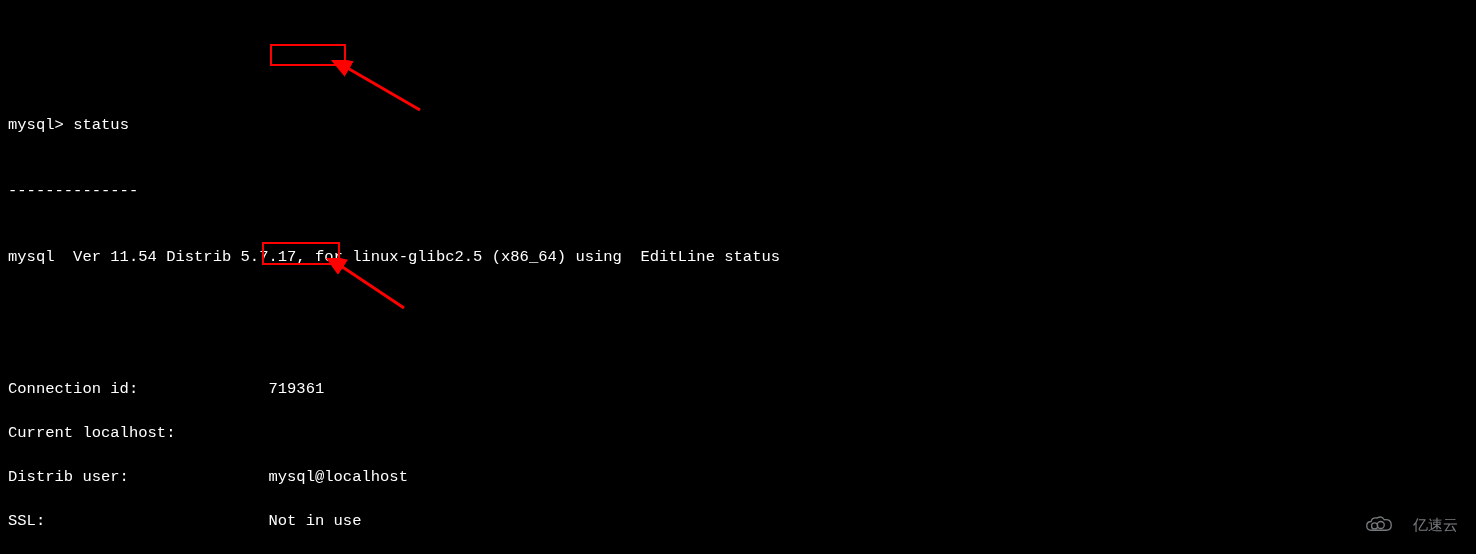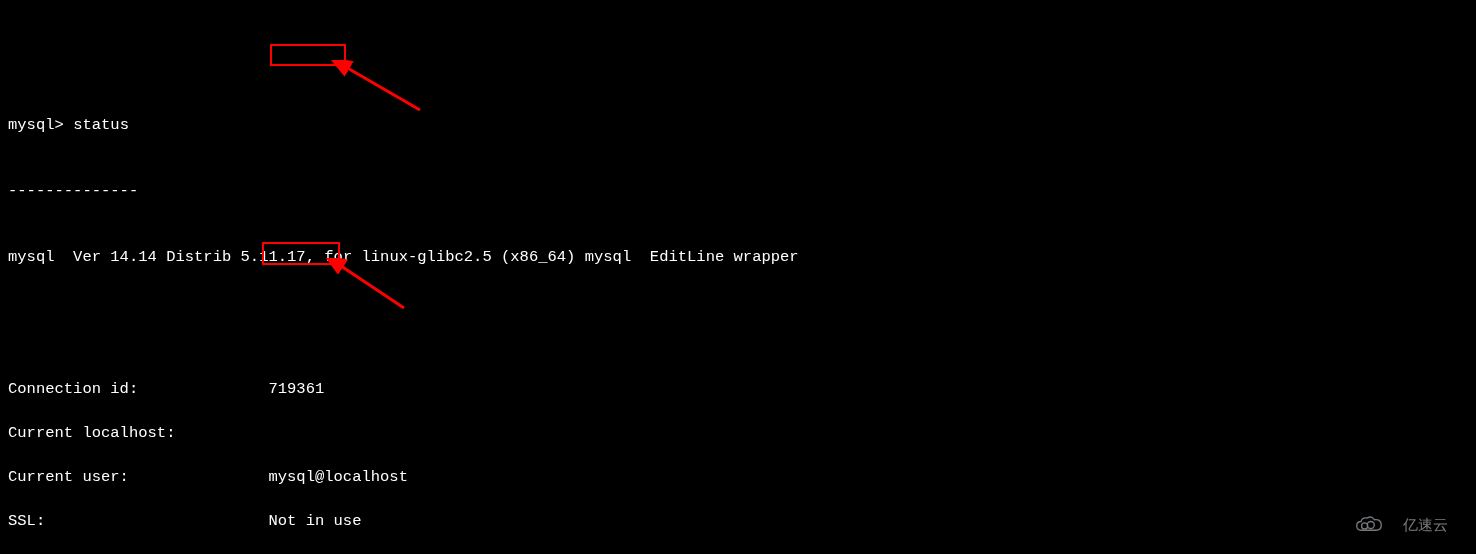--- a/index.html
+++ b/index.html
@@ -22,21 +22,21 @@
       position: absolute;
       border: 2px solid #ff0000;
       pointer-events: none;
     }
     .arrow {
       position: absolute;
       pointer-events: none;
     }
     .watermark {
       position: absolute;
-      right: 28px;
+      right: 18px;
       bottom: 18px;
       color: #d9dfe3;
       opacity: 0.55;
       font-family: sans-serif;
       font-size: 15px;
       display: flex;
       align-items: center;
       gap: 20px;
     }
     .watermark-cloud {
@@ -46,27 +46,27 @@
 </head>
 <body>
 
 
 
 
 <span class="line"><span>mysql&gt;</span> <span>status</span></span>
 
 <span class="line">--------------</span>
 
-<span class="line"><span>mysql  Ver 14.14 Distrib </span><span>5.11.17</span><span>, for linux-glibc2.5 (x86_64) mysql  EditLine wrapper</span></span>
+<span class="line"><span>mysql  Ver 11.54 Distrib </span><span>5.7.17</span><span>, for linux-glibc2.5 (x86_64) using  EditLine status</span></span>
 <span class="blank"></span>
 
 
 <span class="line"><span>Connection id:              </span><span>719361</span></span>
 <span class="line"><span>Current localhost:           </span><span></span></span>
-<span class="line"><span>Current user:               </span><span>mysql@localhost</span></span>
+<span class="line"><span>Distrib user:               </span><span>mysql@localhost</span></span>
 <span class="line"><span>SSL:                        </span><span>Not in use</span></span>
 
 
 
 
 
 
 
 
 

